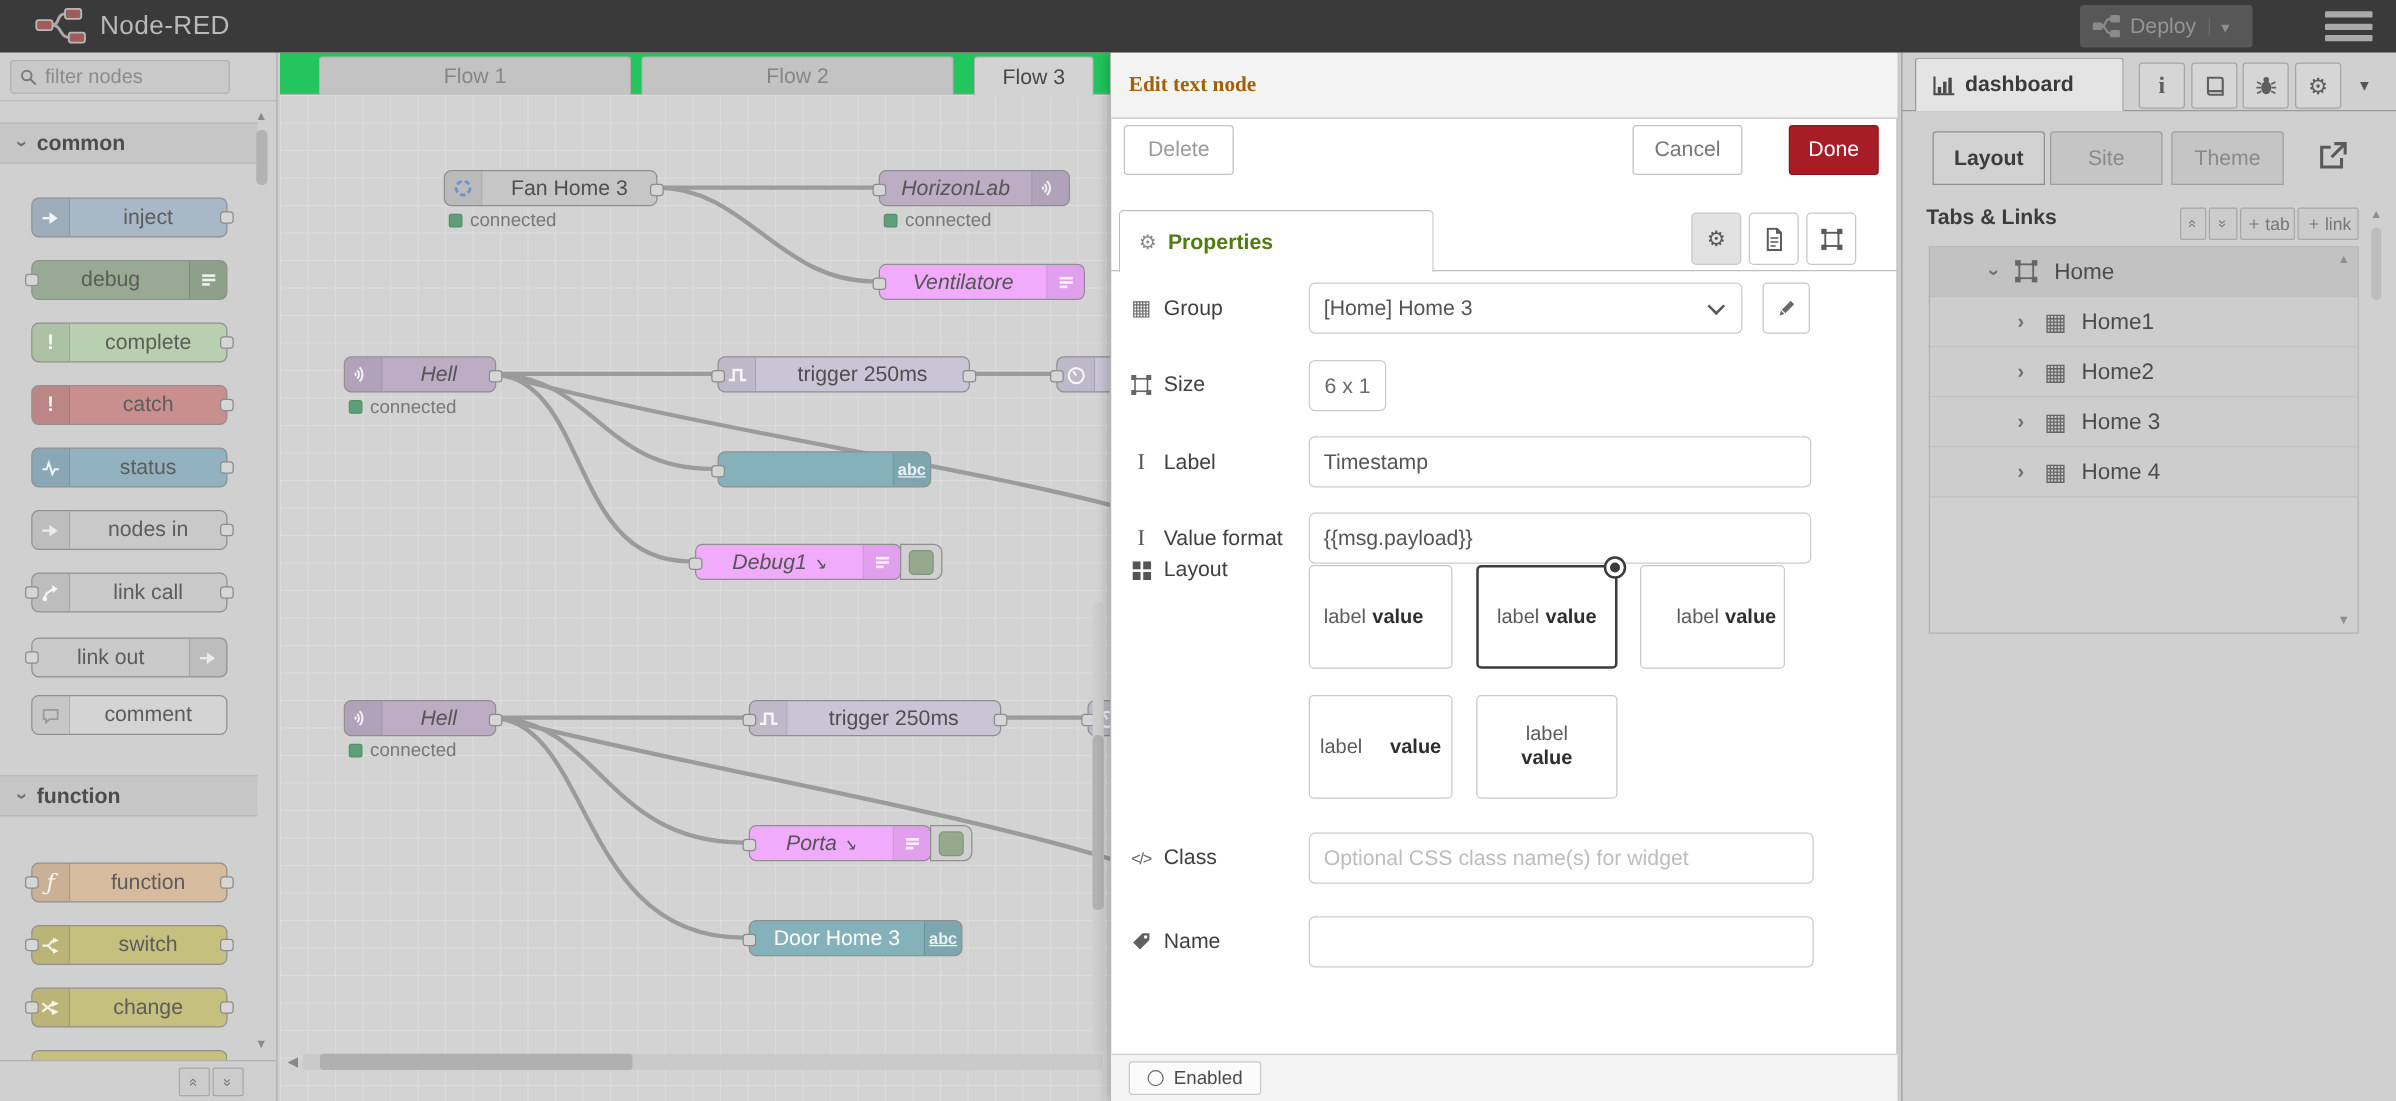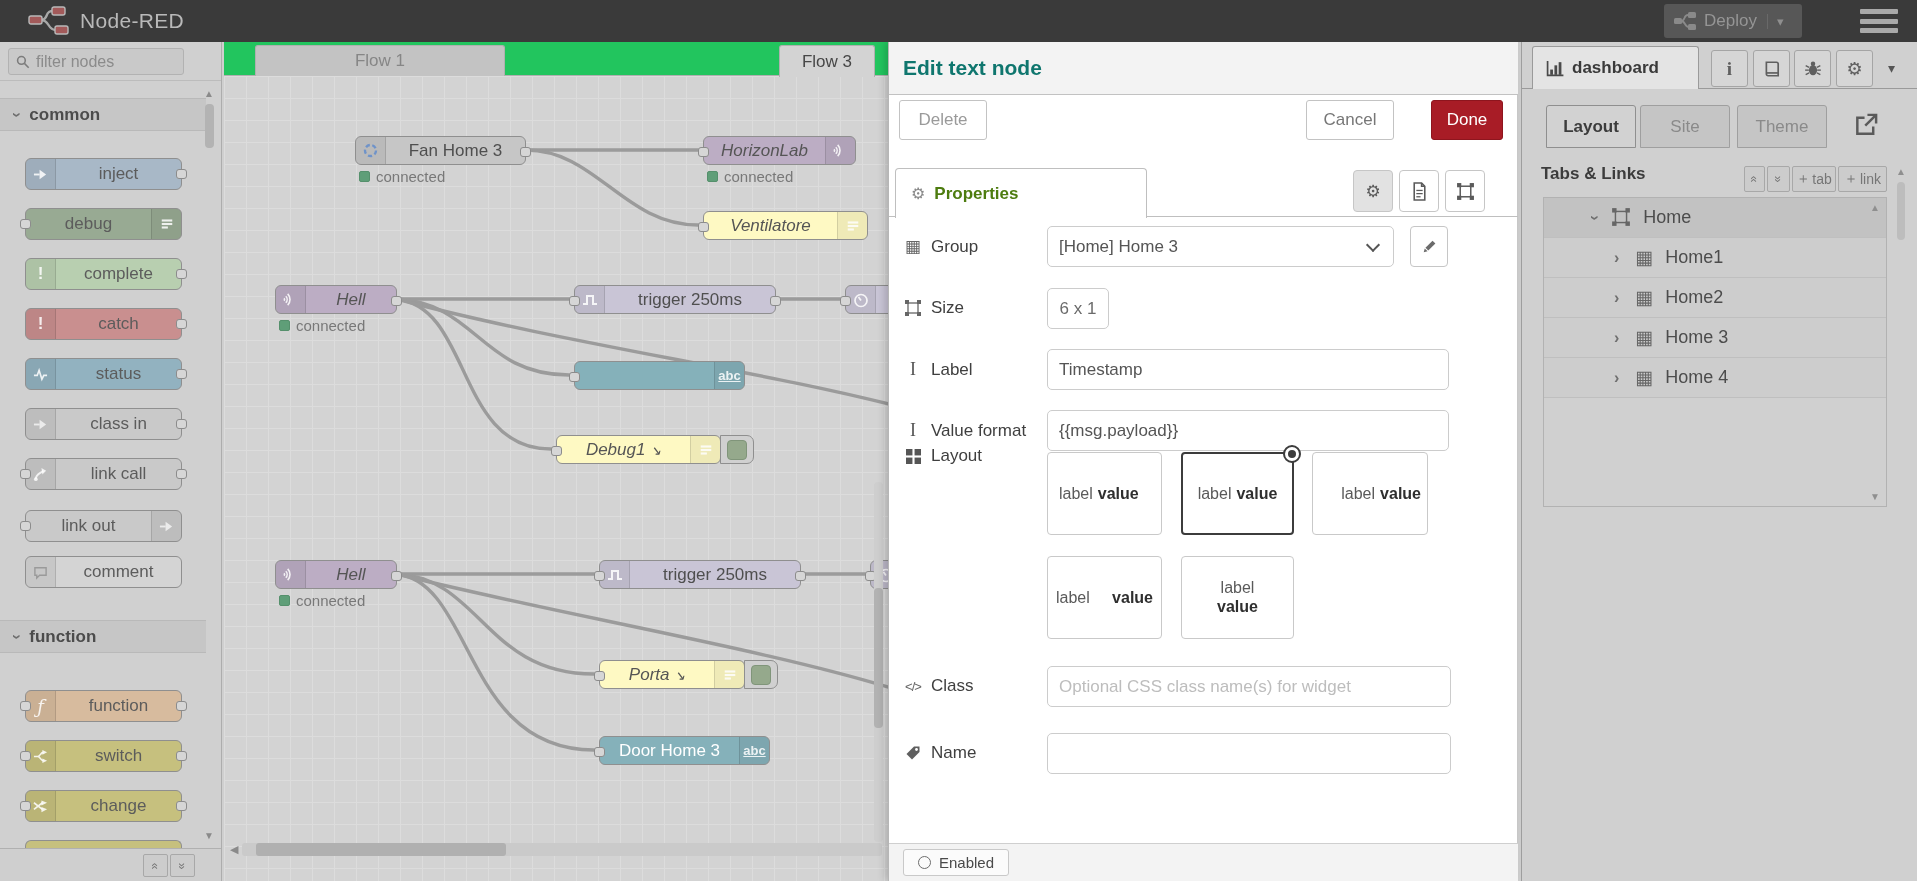--- a/index.html
+++ b/index.html
@@ -46,36 +46,36 @@
     background-image:linear-gradient(#dcdcdc 1px, transparent 1px), linear-gradient(90deg, #dcdcdc 1px, transparent 1px);
     background-size:22px 22px; }
   #tabbar { left:0; top:0; width:664px; height:34px; background:#22c55e; border-bottom:1px solid #b0b0b0; }
   .flow-tab { position:absolute; top:3px; height:31px; background:#c3c3c3; border:1px solid #b0b0b0; border-bottom:none; border-radius:3px 3px 0 0;
     font-size:17px; color:#868686; display:flex; align-items:center; justify-content:center; cursor:pointer; }
   .flow-tab.active { background:#d3d3d3; color:#474747; height:32px; z-index:2; }
   .cnode { position:absolute; height:29px; border:1px solid #8f8f8f; border-radius:6px; display:flex; cursor:move; }
   .cnode .nlabel { flex:1; text-align:center; font-size:17px; color:#4f4f4f; line-height:27px; white-space:nowrap; overflow:hidden; }
   .cnode .nlabel.it { font-style:italic; color:#555; }
   .cnode.purple { background:#bcadc4; } .cnode.lav { background:#c9c5d6; } .cnode.teal { background:#85b1ba; }
-  .cnode.green { background:#fef9c3; } .cnode.gray { background:#c6c6c6; }
+  .cnode.green { background:#f0abfc; } .cnode.gray { background:#c6c6c6; }
   .status-line { position:absolute; display:flex; align-items:center; gap:6px; font-size:15px; color:#787878; }
   .status-dot { width:11px; height:11px; background:#5f9e78; border:1px solid #55906c; border-radius:2px; }
   .toggle-tab { position:absolute; width:34px; height:29px; top:-1px; right:-34px; background:#d0d0d0; border:1px solid #8f8f8f; border-radius:0 7px 7px 0; display:flex; align-items:center; justify-content:center; cursor:pointer; }
   .toggle-tab i { width:20px; height:20px; background:#95a98c; border:1px solid #80957a; border-radius:4px; }
   .hscroll { left:6px; top:797px; width:652px; height:20px; display:flex; align-items:center; gap:4px; }
   .hscroll .track { position:relative; flex:1; height:13px; background:#cacaca; border-radius:3px; }
   .hscroll .thumb { position:absolute; left:14px; top:0; width:250px; height:13px; background:#b0b0b0; border-radius:3px; }
   .vscroll { left:650px; top:440px; width:9px; height:360px; background:#cecece; border-radius:4px; }
   .vscroll .thumb { position:absolute; left:0; top:106px; width:9px; height:140px; background:#b2b2b2; border-radius:4px; }
 
   
   #tray { left:888px; top:42px; width:629px; height:839px; background:#ffffff; border-left:1px solid #b6b6b6;
     box-shadow:-3px 0 8px rgba(0,0,0,.18); z-index:20; }
   .tray-head { left:0; top:0; width:629px; height:53px; background:#f3f3f3; border-bottom:1px solid #c2c2c2; display:flex; align-items:center; padding:0 14px; }
-  .tray-title { font-size:21px; font-weight:bold; color:#0f766e; }
+  .tray-title { font-size:17px; font-weight:bold; color:#a16207;font-family:Liberation Serif, serif; }
   .btn { border:1px solid #c3c3c3; border-radius:3px; background:#fff; font-size:17px; display:flex; align-items:center; justify-content:center; cursor:pointer; }
   .btn.delete { color:#9a9a9a; } .btn.cancel { color:#777; }
   .btn.done { background:#a81c26; border-color:#8e151e; color:#fff; }
   .tab-rule { left:0; top:174px; width:629px; border-top:1px solid #bfbfbf; }
   .prop-tab { left:6px; top:126px; width:252px; height:50px; background:#fff; border:1px solid #bfbfbf; border-bottom:none; border-radius:4px 4px 0 0;
     display:flex; align-items:center; gap:9px; padding:0 15px; z-index:2; }
   .prop-tab .t { font-size:17px; font-weight:bold; color:#4d7c0f; }
   .mini-btn { position:absolute; width:40px; height:42px; top:128px; background:#fff; border:1px solid #c6c6c6; border-radius:4px;
     display:flex; align-items:center; justify-content:center; color:#5a5a5a; cursor:pointer; }
   .mini-btn.pressed { background:#e2e2e2; }
@@ -206,21 +206,21 @@
       <span class="plabel">status</span>
       <span class="port out"></span>
     </div>
     <div class="pal-node abs" style="top:366px; background:#c9c9c9;">
       <span class="icon-box l">
         <svg width="15" height="15" viewBox="0 0 16 16">
             <line x1="1" y1="8" x2="7" y2="8" stroke="#fff" stroke-width="2" opacity=".7"></line>
             <polygon points="7,3 7,13 14,8" fill="#fff" opacity=".7"></polygon>
           </svg>
       </span>
-      <span class="plabel">class in</span>
+      <span class="plabel">nodes in</span>
       <span class="port out"></span>
     </div>
     <div class="pal-node abs" style="top:416px; background:#c9c9c9;">
       <span class="icon-box l">
         <svg width="15" height="15" viewBox="0 0 16 16">
             <path d="M3 13 C3 7 8 7 11 4" stroke="#fff" stroke-width="2" fill="none" opacity=".8"></path>
             <polygon points="9,1 14,4 10,8" fill="#fff" opacity=".8"></polygon>
             <circle cx="3" cy="13" r="2" fill="#fff" opacity=".8"></circle>
           </svg>
       </span>
@@ -301,20 +301,23 @@
           <span style="transform:rotate(90deg); display:inline-block;">»</span>
         </div>
     </div>
   </div>
 
   <div id="canvas" class="abs">
     <div id="grid" class="abs"></div>
     <div id="tabbar" class="abs">
       <div class="flow-tab" style="left:31px; width:250px;">
           <span>Flow 1</span>
+        </div>
+      <div class="flow-tab" style="left:289px; width:250px;">
+          <span>Flow 2</span>
         </div>
       <div class="flow-tab active" style="left:555px; width:96px;">
           <span>Flow 3</span>
         </div>
     </div>
 
     <svg class="abs" style="left:0; top:0;" width="664" height="839">
       <g stroke="#9b9b9b" stroke-width="3.4" fill="none" stroke-linecap="round">
         <path d="M302,108 C350,108 426,108 474,108"></path>
         <path d="M302,108 C372,108 400,183 474,183"></path>

